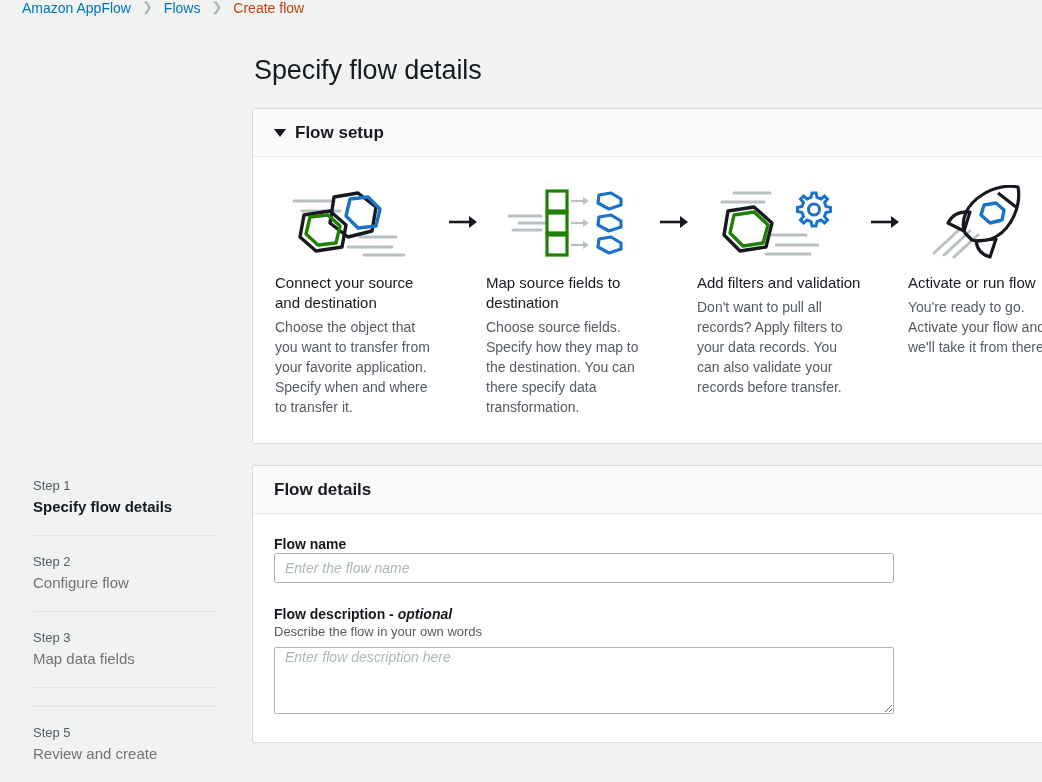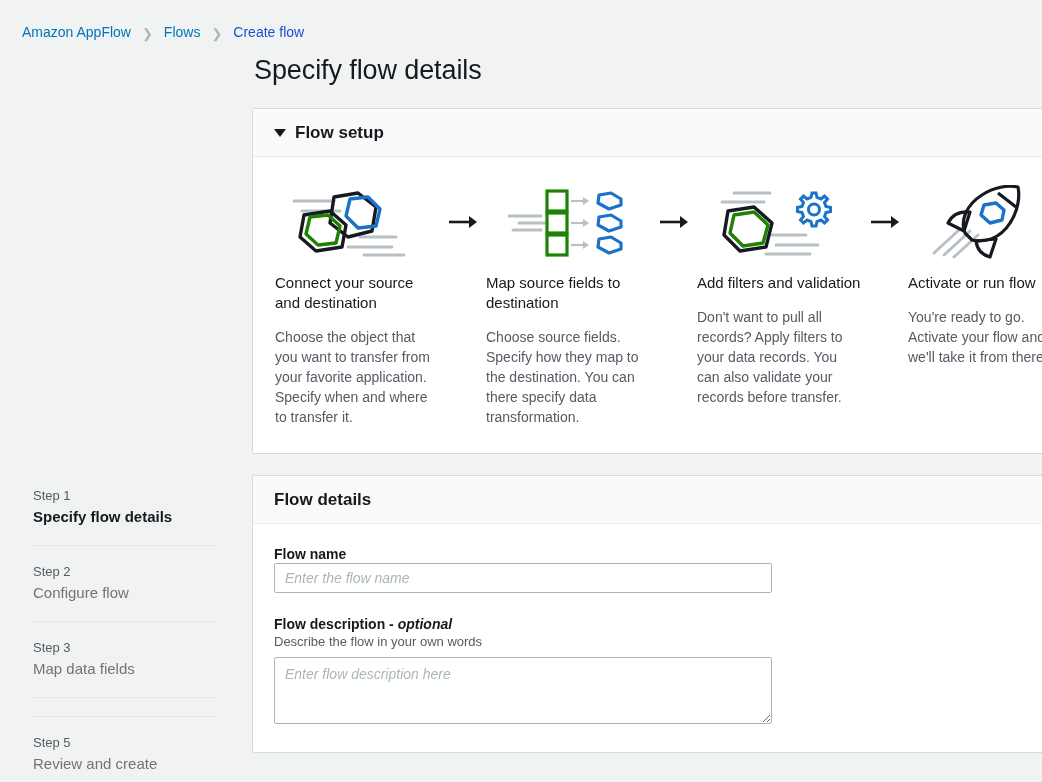--- a/index.html
+++ b/index.html
@@ -12,31 +12,31 @@
     background: #f1f3f3;
     font-family: "Liberation Sans", sans-serif;
     color: #16191f;
     -webkit-font-smoothing: antialiased;
   }
 
   
   #breadcrumb {
     height: 40px;
     display: flex;
-    align-items: flex-end;
+    align-items: flex-start;
     padding-left: 22px;
     font-size: 14px;
   }
   #breadcrumb .crumb-link {
     color: #0073bb;
     cursor: pointer;
     white-space: nowrap;
   }
   #breadcrumb .crumb-current {
-    color: #1d4ed8;
+    color: #c2410c;
     white-space: nowrap;
   }
   #breadcrumb .crumb-sep {
     color: #aab7b8;
     margin: 0 11px;
     display: inline-block;
     line-height: 1;
     font-size: 13px;
   }
 
@@ -139,21 +139,21 @@
     height: 78px;
     display: flex;
     align-items: center;
     justify-content: center;
     margin-bottom: 12px;
   }
   .fs-head {
     font-size: 15px;
     line-height: 20px;
     color: #16191f;
-    margin-bottom: 14px;
+    margin-bottom: 4px;
   }
   .fs-desc {
     font-size: 14px;
     line-height: 20px;
     color: #545b64;
   }
   .fs-arrow {
     flex: 0 0 46px;
     height: 78px;
     display: flex;
@@ -179,28 +179,28 @@
     font-style: italic;
   }
   .field-hint {
     font-size: 13px;
     color: #545b64;
     line-height: 18px;
     margin-bottom: 6px;
   }
   .text-input, .text-area {
     display: block;
-    width: 498px;
+    width: 620px;
     border: 1px solid #aab7b8;
     border-radius: 2px;
     background: #ffffff;
     font-family: "Liberation Sans", sans-serif;
     font-size: 14px;
     color: #16191f;
-    padding: 7px 10px;
+    padding: 0 10px;
     outline: none;
   }
   .text-input { height: 30px; }
   .text-area {
     height: 67px;
     resize: vertical;
     line-height: 19px;
   }
   .text-input::placeholder, .text-area::placeholder {
     color: #aab7b8;

